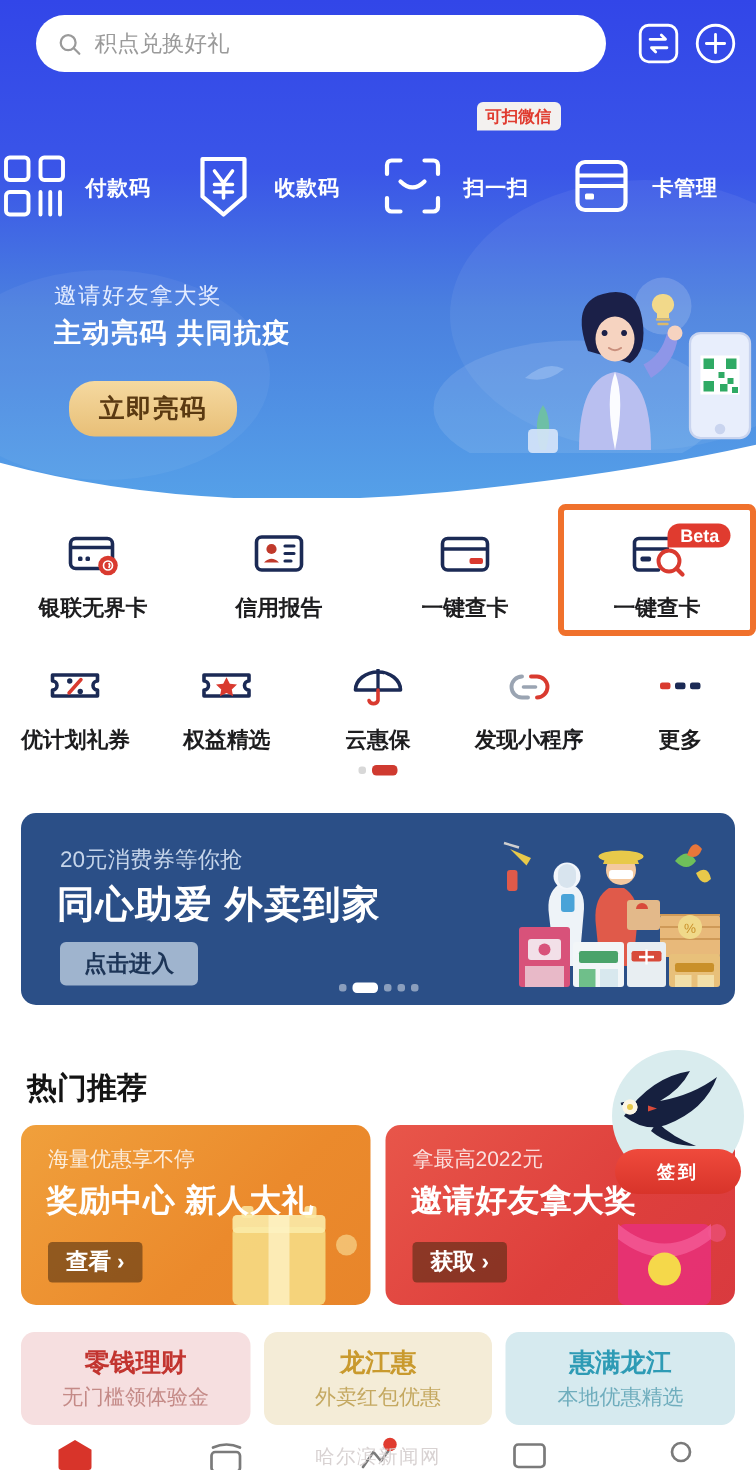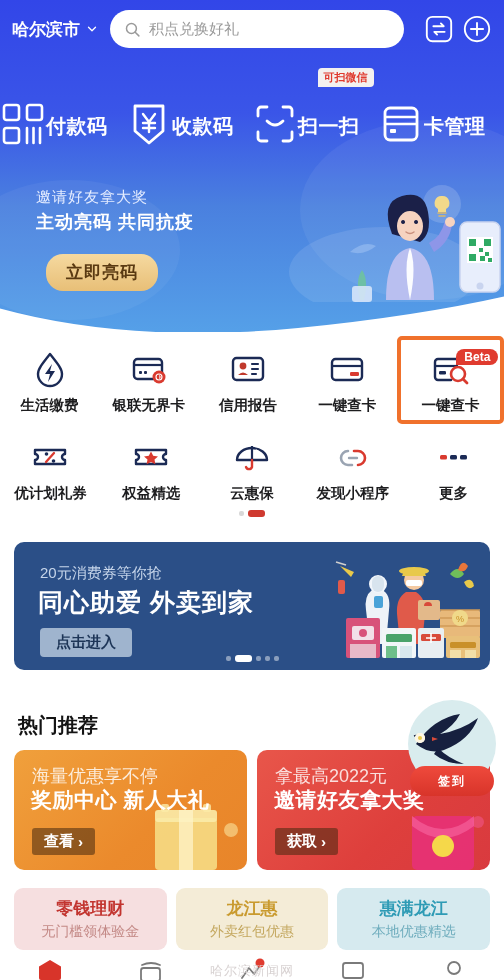--- a/index.html
+++ b/index.html
@@ -36,21 +36,21 @@
   .hdr-icon { width:30px; height:30px; flex:0 0 auto; margin-left:8px; }
 
   
   #quick {
     position:absolute; left:0; top:72px; width:504px; height:104px;
     display:flex; z-index:5;
   }
   .qa { flex:1; display:flex; flex-direction:row; align-items:center;
     justify-content:flex-start; position:relative; }
   .qa .glyph { height:56px; display:flex; align-items:center; justify-content:center; }
-  .qa .qlabel { color:#fff; font-size:20px; font-weight:700; margin-top:4px; letter-spacing:.5px; }
+  .qa .qlabel { color:#fff; font-size:14px; font-weight:700; margin-top:4px; letter-spacing:.5px;margin-left:11px; }
   .wx-badge {
     position:absolute; top:-4px; left:52%; background:#f3f1ef; color:#e03b2f;
     font-size:11px; font-weight:700; padding:2px 6px; border-radius:4px 4px 4px 0;
     white-space:nowrap; z-index:6;
   }
 
   
   #health {
     position:absolute; left:0; top:182px; width:504px; height:120px; z-index:4;
   }
@@ -117,21 +117,21 @@
     color:#fff; font-size:12px; font-weight:700; letter-spacing:2px;
     display:flex; align-items:center; justify-content:center;
   }
 
   .bigcards { position:absolute; left:14px; top:750px; width:476px; height:120px;
     display:flex; gap:10px; }
   .bc { flex:1; border-radius:10px; position:relative; overflow:hidden; }
   .bc.orange { background:linear-gradient(135deg,#f0a03c,#eb8a2c 60%,#e8852a); }
   .bc.red { background:linear-gradient(135deg,#e8564a,#de3f3c 60%,#d93a3f); }
   .bc .csub { position:absolute; left:18px; top:14px; color:rgba(255,255,255,.82);
-    font-size:18px; }
+    font-size:14px; }
   .bc .cttl { position:absolute; left:17px; top:36px; color:#fff;
     font-size:21px; font-weight:700; white-space:nowrap; letter-spacing:.5px; }
   .bc .cbtn {
     position:absolute; left:18px; top:78px; background:rgba(70,40,15,.55);
     color:#fff; font-size:15px; font-weight:700; padding:4px 12px; border-radius:3px;
     display:flex; align-items:center; gap:4px;
   }
   .bc-art { position:absolute; right:4px; bottom:0; }
 
   
@@ -167,26 +167,20 @@
 <body>
 
 <div id="top-region">
 
   <svg width="504" height="332" style="position:absolute;left:0;top:0;">
     <ellipse cx="430" cy="210" rx="130" ry="90" fill="#ffffff" opacity="0.06"></ellipse>
     <ellipse cx="70" cy="250" rx="110" ry="70" fill="#ffffff" opacity="0.05"></ellipse>
   </svg>
 
   <div id="header">
-    <div class="city-sel">
-      <span>哈尔滨市</span>
-      <svg class="chev" viewBox="0 0 24 24">
-        <path d="M5 8.5 L12 15.5 L19 8.5" fill="none" stroke="#fff" stroke-width="2.6" stroke-linecap="round" stroke-linejoin="round"></path>
-      </svg>
-    </div>
 
     <div class="search-pill">
       <svg width="17" height="17" viewBox="0 0 24 24">
         <circle cx="10.5" cy="10.5" r="7" fill="none" stroke="#9a9a9a" stroke-width="2.1"></circle>
         <path d="M15.8 15.8 L21 21" stroke="#9a9a9a" stroke-width="2.1" stroke-linecap="round"></path>
       </svg>
       <span class="ph">积点兑换好礼</span>
     </div>
 
     <svg class="hdr-icon" viewBox="0 0 32 32">
@@ -289,29 +283,20 @@
 
   <svg id="wave" viewBox="0 0 508 56" preserveAspectRatio="none">
     <path d="M0 30 Q130 66 300 50 Q420 38 508 18 L508 56 L0 56 Z" fill="#ffffff"></path>
   </svg>
 </div>
 
 <div id="grid">
 
   <div class="grow">
 
-    <div class="gi">
-      <div class="gglyph">
-        <svg width="38" height="38" viewBox="0 0 38 38">
-          <path d="M19 4 C11 14 7 19 7 24 a12 12 0 0 0 24 0 c0 -5 -4 -10 -12 -20z" fill="none" stroke="#1b2a55" stroke-width="2.4" stroke-linejoin="round"></path>
-          <path d="M21 14 L14 24 H19 L17 32 L24 21 H19 Z" fill="#1b2a55"></path>
-        </svg>
-      </div>
-      <span class="glabel">生活缴费</span>
-    </div>
 
     <div class="gi">
       <div class="gglyph">
         <svg width="38" height="38" viewBox="0 0 38 38">
           <rect x="4" y="9" width="28" height="20" rx="3.5" fill="none" stroke="#1b2a55" stroke-width="2.4"></rect>
           <path d="M4 15 H32" stroke="#1b2a55" stroke-width="2.2"></path>
           <rect x="9" y="21" width="3" height="3" rx="1" fill="#1b2a55"></rect>
           <rect x="14" y="21" width="3" height="3" rx="1" fill="#1b2a55"></rect>
           <circle cx="29" cy="27" r="6.5" fill="#d93a2f"></circle>
           <path d="M26 27 a3 3 0 0 1 6 0 a3 3 0 0 1 -6 0z M29.5 25.4 a2.6 2.6 0 0 1 0 3.2" fill="none" stroke="#fff" stroke-width="1.1"></path>

